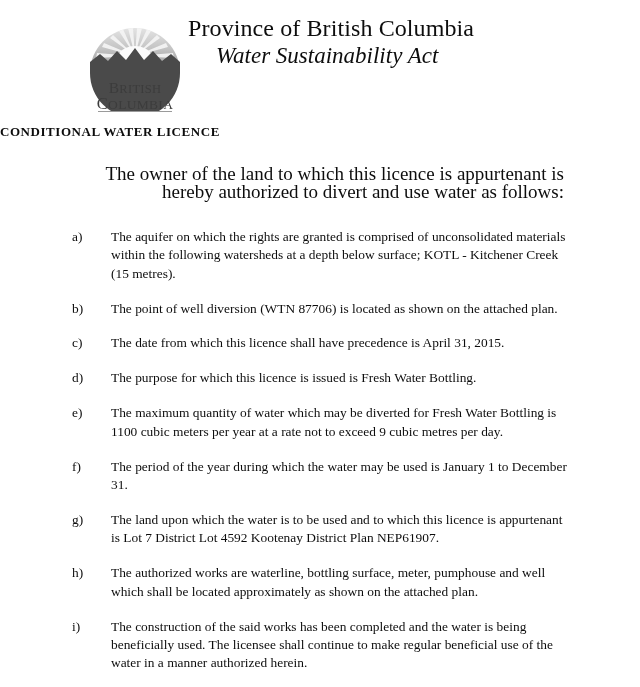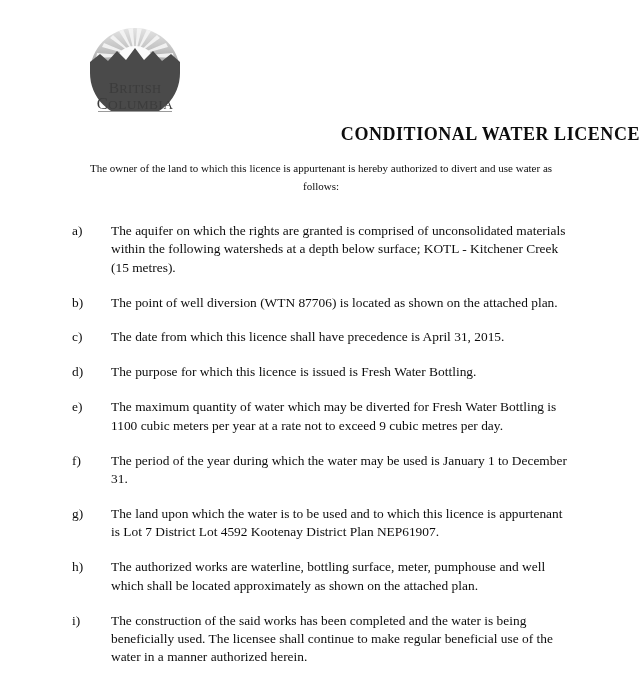--- a/index.html
+++ b/index.html
@@ -63,39 +63,39 @@
     white-space: nowrap;
     padding-left: 28px;
   }
 
   
   .doc-title {
     position: absolute;
     left: 0;
     top: 124px;
     width: 640px;
-    text-align: right;
-    font-size: 18px;
+    text-align: left;
+    font-size: 13px;
     font-weight: 700;
     letter-spacing: 0.55px;
   }
 
   
   .body-block {
     position: absolute;
     left: 72px;
     top: 159px;
     width: 498px;
   }
 
   .intro {
-    font-size: 11px;
+    font-size: 19px;
     line-height: 18.4px;
-    text-align: center;
-    margin: 0;
+    text-align: right;
+    margin: 6px;
   }
 
   .clause-list {
     margin: 0;
     padding: 0;
     list-style: none;
     margin-top: 26px;
   }
   .clause {
     position: relative;
@@ -175,20 +175,24 @@
         <text x="49" y="75" text-anchor="middle" font-family="Liberation Serif, serif" font-size="15.5" fill="#3c3c3c" letter-spacing="0.3">
           <tspan font-size="15.5">B</tspan><tspan font-size="12.5">RITISH</tspan>
         </text>
         <text x="49" y="91" text-anchor="middle" font-family="Liberation Serif, serif" font-size="16.5" fill="#3c3c3c" letter-spacing="0.3">
           <tspan font-size="16.5">C</tspan><tspan font-size="13.5">OLUMBIA</tspan>
         </text>
         <rect x="12" y="93" width="74" height="1" fill="#9a9a9a"></rect>
       </svg>
     </div>
 
+    <div class="header-titles">
+      <div class="title-line-1">Province of British Columbia</div>
+      <div class="title-line-2">Water Sustainability Act</div>
+    </div>
   </div>
 
   <div class="doc-title">CONDITIONAL WATER LICENCE</div>
 
   <div class="body-block">
     <p class="intro">The owner of the land to which this licence is appurtenant is hereby authorized to divert and use water as follows:</p>
 
     <ol class="clause-list">
       <li class="clause">
         <span class="clause-marker">a)</span>

